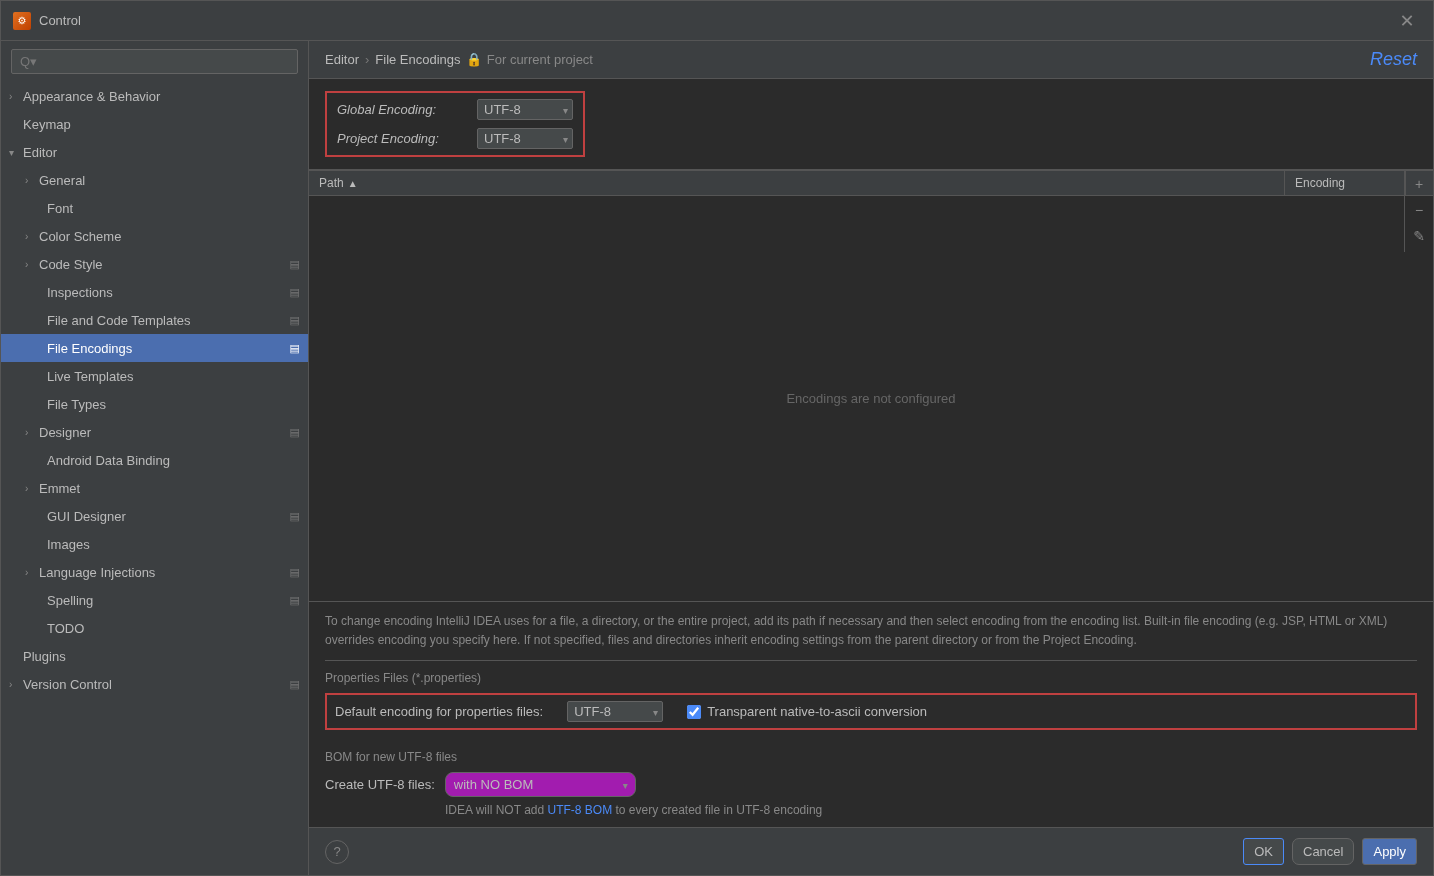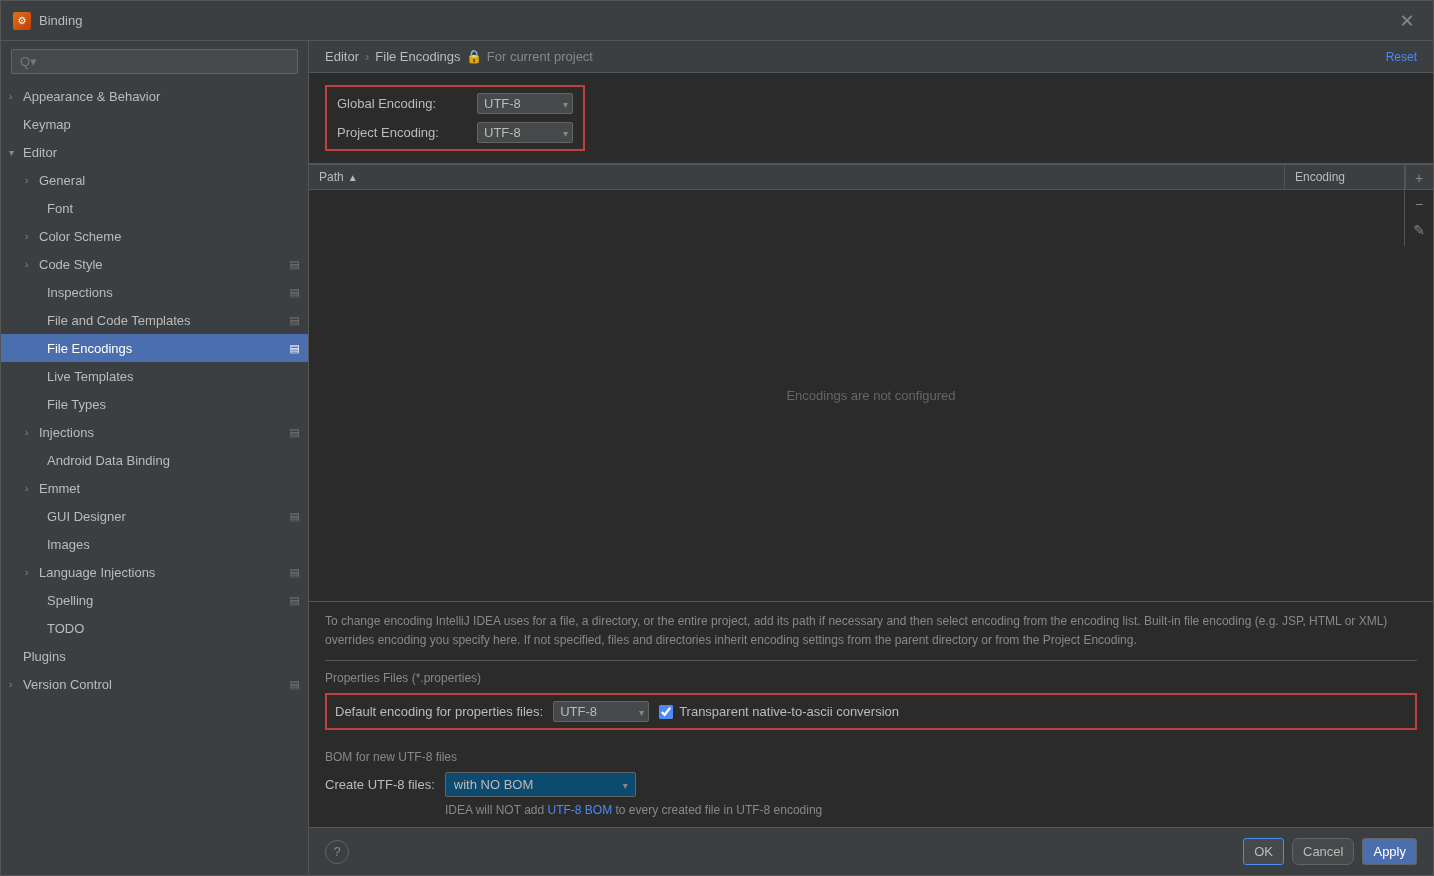--- a/index.html
+++ b/index.html
@@ -29,62 +29,62 @@
     .tree-item .item-label { flex: 1; }
     .tree-item .item-icon { color: #777; font-size: 11px; margin-left: 4px; }
     
     
     .main-panel { flex: 1; display: flex; flex-direction: column; background: #2b2b2b; overflow: hidden; }
     
     .breadcrumb { padding: 8px 16px; display: flex; align-items: center; gap: 6px; color: #bbbbbb; font-size: 13px; flex-shrink: 0; background: #3c3f41; border-bottom: 1px solid #555; }
     .breadcrumb-sep { color: #777; }
     .breadcrumb-current { color: #bbbbbb; }
     .breadcrumb-for-project { color: #888; display: flex; align-items: center; gap: 4px; }
-    .reset-link { margin-left: auto; color: #4b8af8; cursor: pointer; font-size: 12px; }
+    .reset-link { margin-left: auto; color: #4b8af8; cursor: pointer; font-size: 18px; font-style: italic; }
     
     .panel-content { flex: 1; display: flex; flex-direction: column; overflow: hidden; padding: 0; }
     
     .encoding-section { padding: 12px 16px; border-bottom: 1px solid #555; flex-shrink: 0; }
     .encoding-row { display: flex; align-items: center; margin-bottom: 8px; }
     .encoding-row:last-child { margin-bottom: 0; }
-    .encoding-label { color: #bbbbbb; width: 140px; }
+    .encoding-label { color: #bbbbbb; width: 140px; font-style: italic; }
     .encoding-select { background: #45494a; border: 1px solid #646464; color: #bbbbbb; padding: 2px 20px 2px 6px; font-size: 13px; border-radius: 2px; cursor: pointer; appearance: none; -webkit-appearance: none; position: relative; }
     .encoding-select-wrap { position: relative; display: inline-block; }
     .encoding-select-wrap::after { content: '▾'; position: absolute; right: 5px; top: 50%; transform: translateY(-50%); color: #888; pointer-events: none; font-size: 10px; }
     
     .table-area { flex: 1; display: flex; flex-direction: column; overflow: hidden; margin: 0; position: relative; }
     .table-header { display: flex; background: #3c3f41; border-bottom: 1px solid #555; border-top: 1px solid #555; flex-shrink: 0; }
     .table-header-cell { padding: 5px 10px; color: #bbbbbb; font-size: 12px; display: flex; align-items: center; gap: 4px; }
     .table-header-cell.path { flex: 1; border-right: 1px solid #555; }
     .table-header-cell.encoding { width: 120px; }
     .table-body { flex: 1; background: #2b2b2b; display: flex; align-items: center; justify-content: center; }
     .empty-text { color: #666; font-size: 13px; }
     
     .table-actions { position: absolute; right: 0; top: 0; display: flex; flex-direction: column; padding: 2px; border-left: 1px solid #555; }
     .table-action-btn { width: 24px; height: 24px; display: flex; align-items: center; justify-content: center; cursor: pointer; color: #888; font-size: 14px; border-radius: 2px; margin-bottom: 2px; }
     
     .description-area { padding: 10px 16px; border-top: 1px solid #555; flex-shrink: 0; font-size: 12px; color: #888; line-height: 1.6; }
     
     .properties-section { padding: 10px 16px; flex-shrink: 0; }
     .properties-title { color: #888; font-size: 12px; margin-bottom: 8px; }
-    .properties-row { display: flex; align-items: center; gap: 10px; border: 2px solid #c04040; padding: 6px 8px; }
+    .properties-row { display: flex; align-items: center; gap: 24px; border: 2px solid #c04040; padding: 6px 8px; }
     .properties-label { color: #bbbbbb; }
     .encoding-select-small { background: #45494a; border: 1px solid #646464; color: #bbbbbb; padding: 2px 20px 2px 6px; font-size: 13px; border-radius: 2px; cursor: pointer; appearance: none; -webkit-appearance: none; }
     .encoding-select-small-wrap { position: relative; display: inline-block; }
     .encoding-select-small-wrap::after { content: '▾'; position: absolute; right: 5px; top: 50%; transform: translateY(-50%); color: #888; pointer-events: none; font-size: 10px; }
     .checkbox-label { display: flex; align-items: center; gap: 6px; color: #bbbbbb; cursor: pointer; }
     .checkbox-input { width: 14px; height: 14px; accent-color: #4b8af8; cursor: pointer; }
     
     .bom-section { padding: 10px 16px; flex-shrink: 0; }
     .bom-title { color: #888; font-size: 12px; margin-bottom: 8px; }
     .bom-row { display: flex; align-items: center; gap: 10px; margin-bottom: 6px; }
     .bom-label { color: #bbbbbb; }
     .bom-select-wrap { position: relative; display: inline-block; }
     .bom-select-wrap::after { content: '▾'; position: absolute; right: 8px; top: 50%; transform: translateY(-50%); color: #888; pointer-events: none; font-size: 10px; }
-    .bom-select { background: #0c4a6e; border: 1px solid #646464; color: #bbbbbb; padding: 4px 28px 4px 8px; font-size: 13px; border-radius: 2px; cursor: pointer; appearance: none; -webkit-appearance: none; min-width: 180px; }
+    .bom-select { background: #a21caf; border: 1px solid #646464; color: #bbbbbb; padding: 4px 28px 4px 8px; font-size: 13px; border-radius: 8px; cursor: pointer; appearance: none; -webkit-appearance: none; min-width: 180px; }
     .bom-description { color: #888; font-size: 12px; padding-left: 120px; }
     .bom-description a { color: #4b8af8; text-decoration: none; }
     
     
     .footer { display: flex; align-items: center; justify-content: flex-end; padding: 10px 16px; gap: 8px; border-top: 1px solid #555; background: #3c3f41; flex-shrink: 0; }
     .footer-help { margin-right: auto; width: 24px; height: 24px; border-radius: 50%; border: 1px solid #646464; display: flex; align-items: center; justify-content: center; color: #888; cursor: pointer; font-size: 13px; }
     .footer-btn { padding: 5px 10px; border-radius: 3px; cursor: pointer; font-size: 13px; border: 1px solid #646464; background: #4b6eaf; color: white; }
     .footer-btn.secondary { background: #45494a; color: #bbbbbb; border-radius: 7px; }
     .footer-btn.primary-outline { background: #45494a; color: #bbbbbb; border: 1px solid #4b8af8; }
     
@@ -92,21 +92,21 @@
     
     .divider-line { height: 1px; background: #555; margin: 0 16px; flex-shrink: 0; }
   </style>
 </head>
 <body>
 
 <div class="window">
 
   <div class="titlebar">
     <div class="titlebar-icon">⚙</div>
-    <span class="titlebar-title">Binding</span>
+    <span class="titlebar-title">Control</span>
     <div class="titlebar-close">✕</div>
   </div>
 
   <div class="content">
 
     <div class="sidebar">
       <div class="search-box">
         <input class="search-input" type="text" placeholder="Q▾" style="">
       </div>
       <div class="tree" id="sidebar-tree">
@@ -171,21 +171,21 @@
             <span class="item-label">Live Templates</span>
           </div>
           <div class="tree-item">
             <span class="indent" style="width:24px; display:inline-block;"></span>
             <span class="arrow"></span>
             <span class="item-label">File Types</span>
           </div>
           <div class="tree-item">
             <span class="indent" style="width:16px; display:inline-block;"></span>
             <span class="arrow">›</span>
-            <span class="item-label">Injections</span>
+            <span class="item-label">Designer</span>
             <span class="item-icon">▤</span>
           </div>
           <div class="tree-item">
             <span class="indent" style="width:24px; display:inline-block;"></span>
             <span class="arrow"></span>
             <span class="item-label">Android Data Binding</span>
           </div>
           <div class="tree-item">
             <span class="indent" style="width:16px; display:inline-block;"></span>
             <span class="arrow">›</span>

